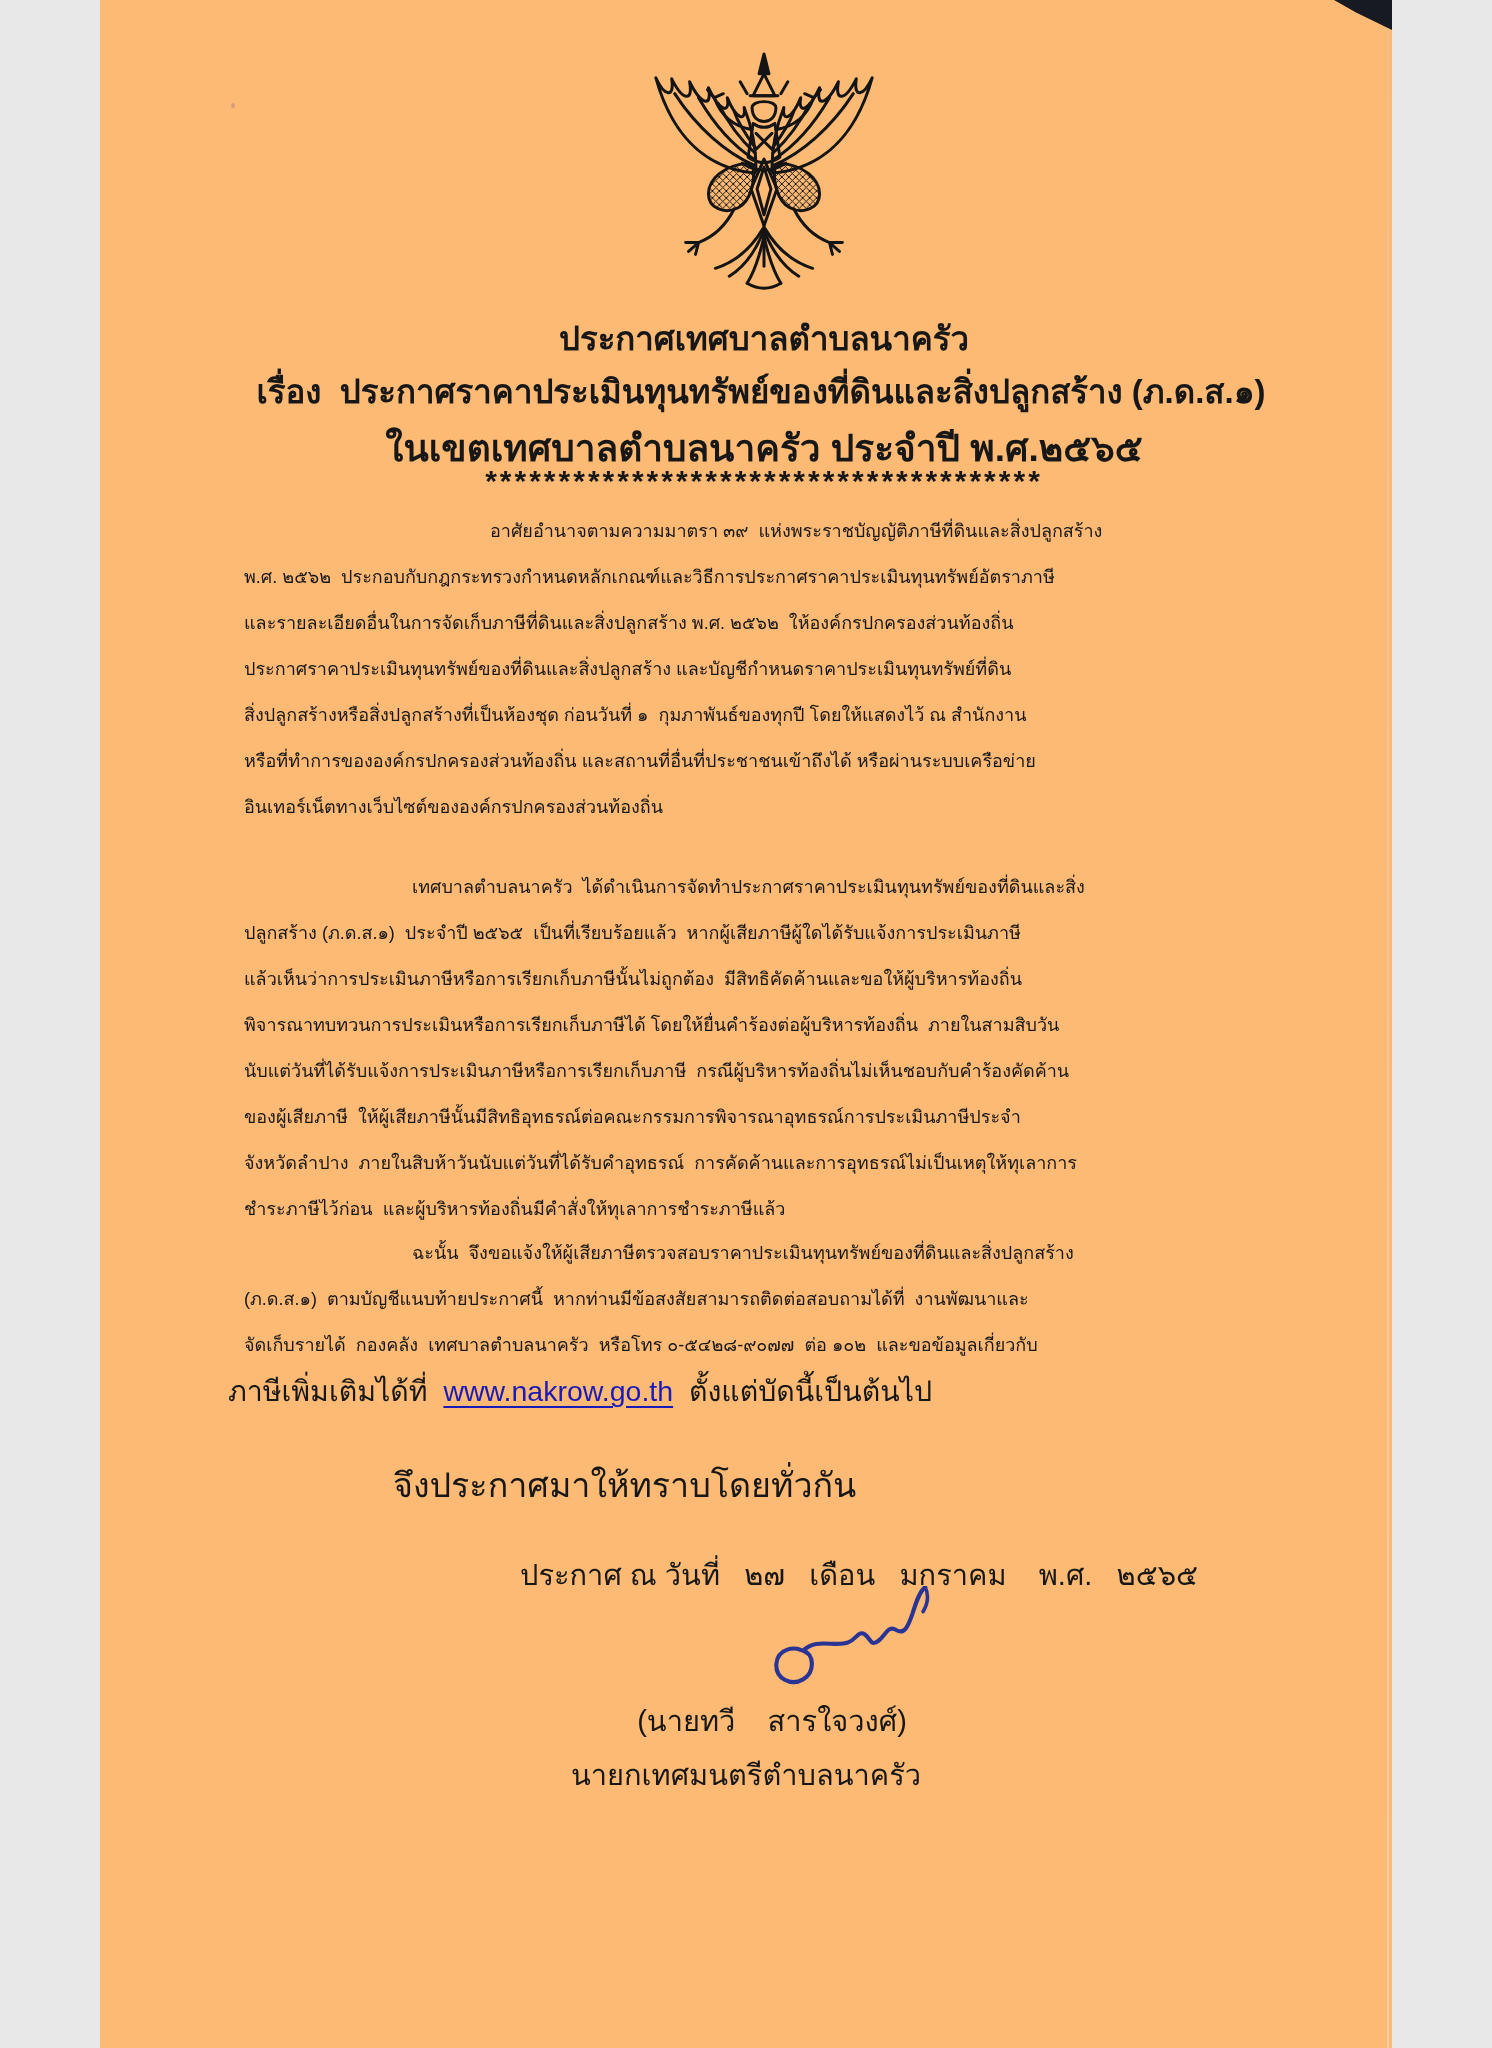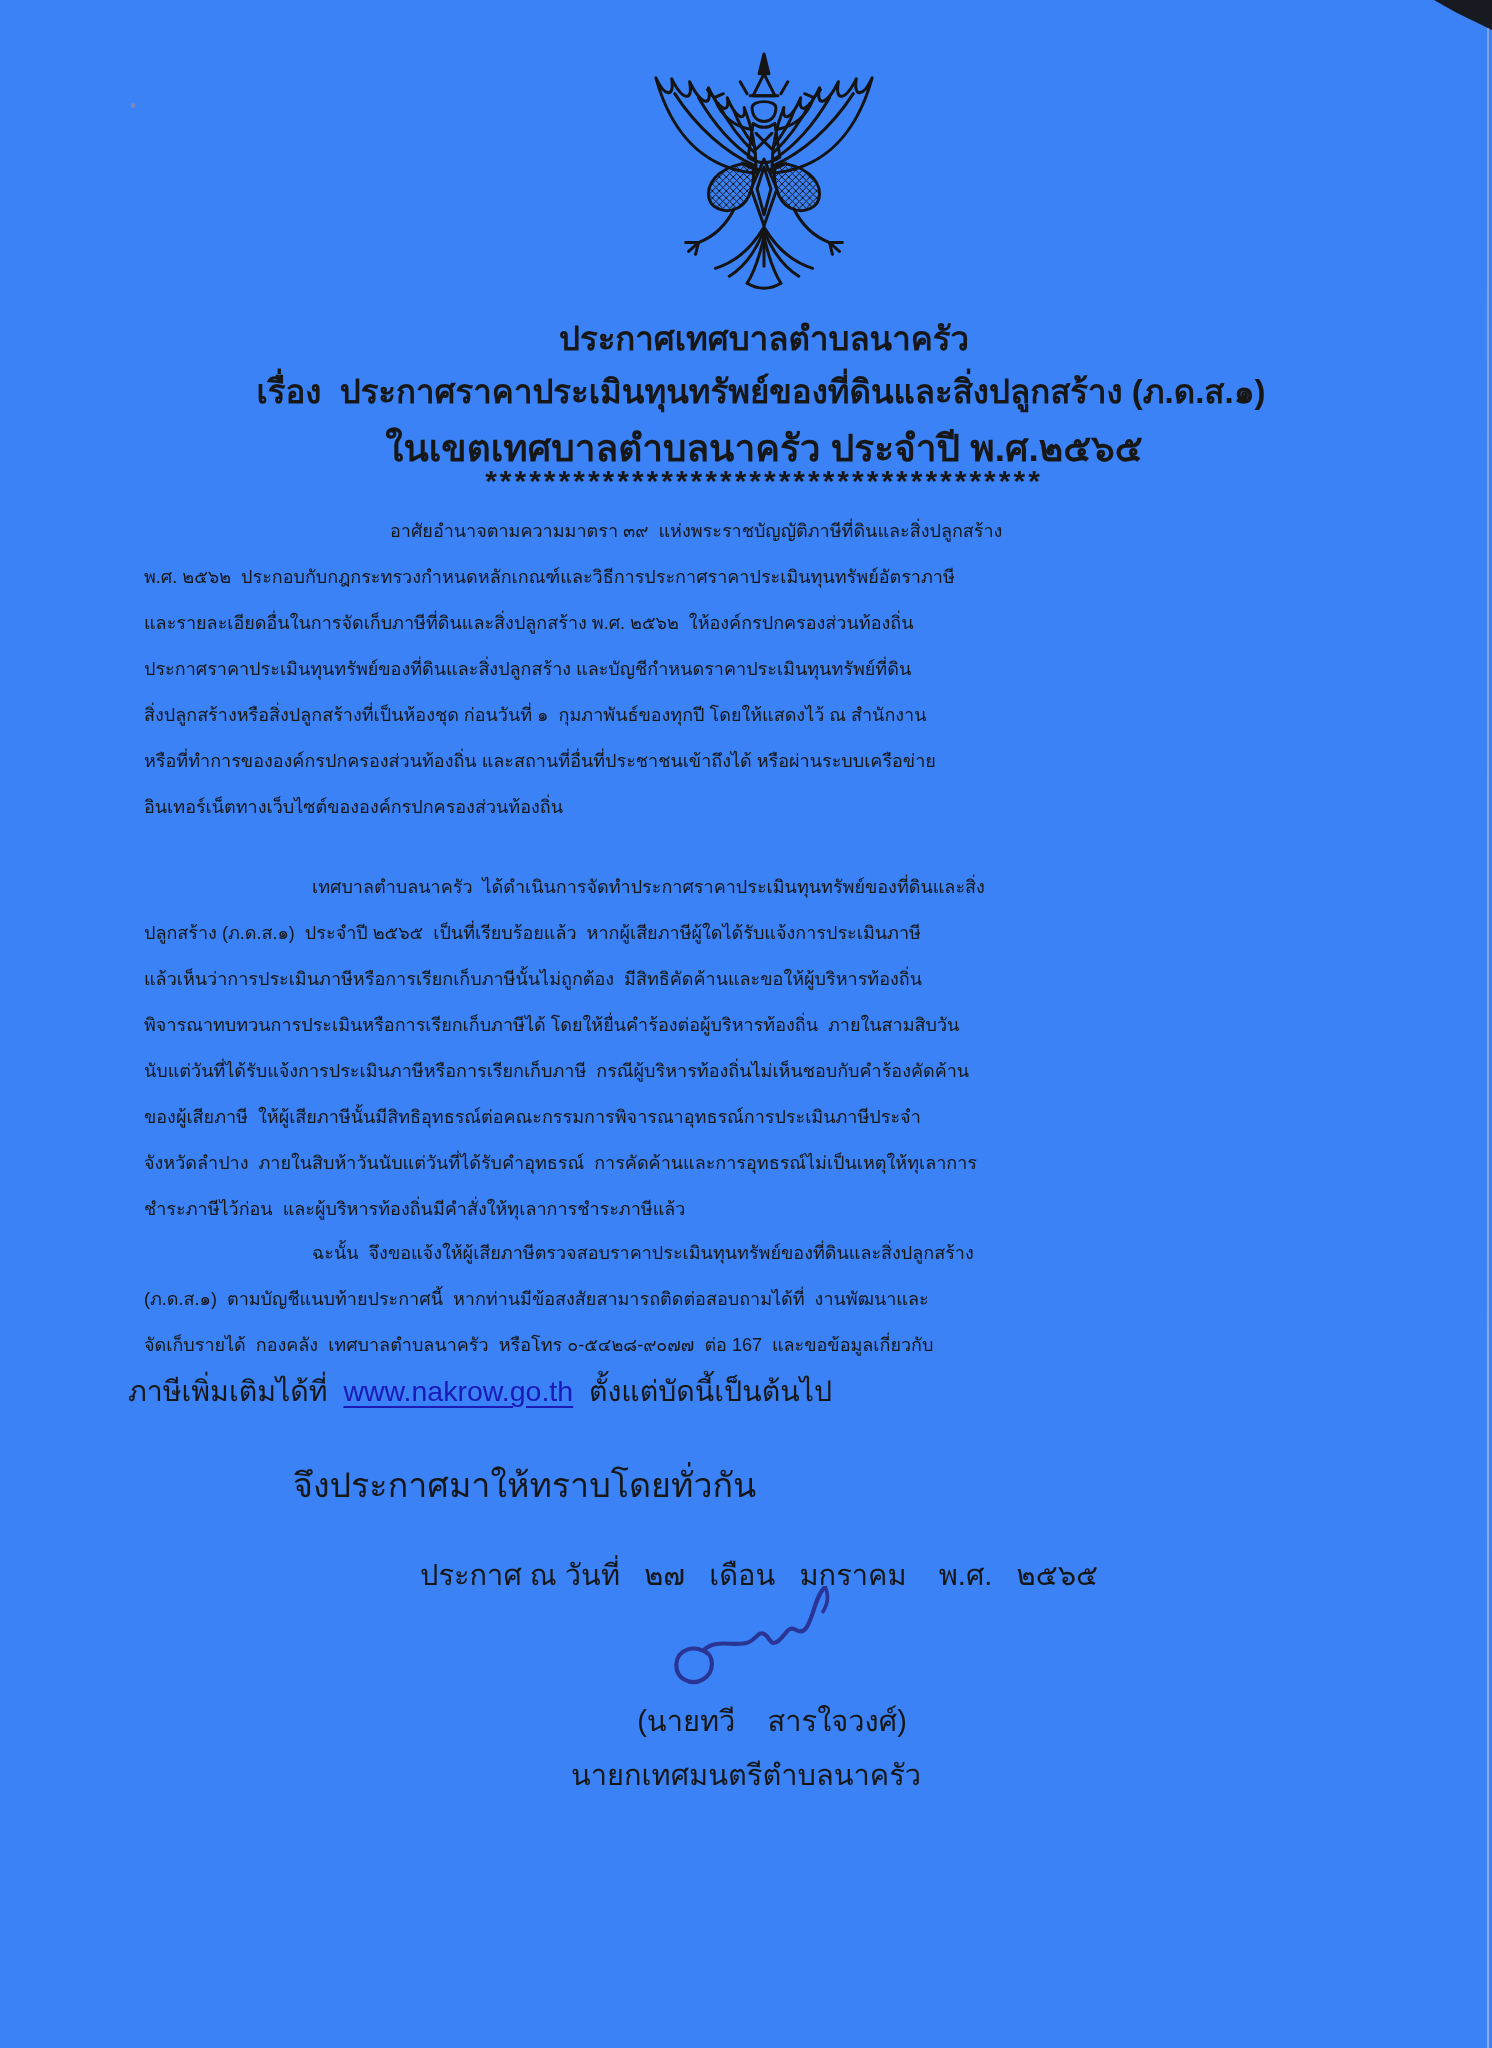--- a/index.html
+++ b/index.html
@@ -1,20 +1,20 @@
 <!DOCTYPE html>
 <html lang="th"><head>
 <meta charset="utf-8">
 <style>
   html,body{margin:0;padding:0;background:#e8e8e8;}
   .page{
     position:relative;
-    width:1492px;height:2048px;
+    width:1292px;height:2048px;
     margin:0 auto;
-    background:#3b82f6;
+    background:#fdba74;
     overflow:hidden;
     font-family:"Liberation Sans", sans-serif;
     color:#171717;
   }
   
   .corner-artifact{
     position:absolute;top:0;right:0;width:58px;height:30px;
     background:#171a20;
     clip-path:polygon(0 0,100% 0,100% 100%,38% 42%);
   }
@@ -130,21 +130,21 @@
       <div class="line">แล้วเห็นว่าการประเมินภาษีหรือการเรียกเก็บภาษีนั้นไม่ถูกต้อง  มีสิทธิคัดค้านและขอให้ผู้บริหารท้องถิ่น</div>
       <div class="line">พิจารณาทบทวนการประเมินหรือการเรียกเก็บภาษีได้ โดยให้ยื่นคำร้องต่อผู้บริหารท้องถิ่น  ภายในสามสิบวัน</div>
       <div class="line">นับแต่วันที่ได้รับแจ้งการประเมินภาษีหรือการเรียกเก็บภาษี  กรณีผู้บริหารท้องถิ่นไม่เห็นชอบกับคำร้องคัดค้าน</div>
       <div class="line">ของผู้เสียภาษี  ให้ผู้เสียภาษีนั้นมีสิทธิอุทธรณ์ต่อคณะกรรมการพิจารณาอุทธรณ์การประเมินภาษีประจำ</div>
       <div class="line">จังหวัดลำปาง  ภายในสิบห้าวันนับแต่วันที่ได้รับคำอุทธรณ์  การคัดค้านและการอุทธรณ์ไม่เป็นเหตุให้ทุเลาการ</div>
       <div class="line">ชำระภาษีไว้ก่อน  และผู้บริหารท้องถิ่นมีคำสั่งให้ทุเลาการชำระภาษีแล้ว</div>
     </div>
   <div class="para p3">
       <div class="line">ฉะนั้น  จึงขอแจ้งให้ผู้เสียภาษีตรวจสอบราคาประเมินทุนทรัพย์ของที่ดินและสิ่งปลูกสร้าง</div>
       <div class="line">(ภ.ด.ส.๑)  ตามบัญชีแนบท้ายประกาศนี้  หากท่านมีข้อสงสัยสามารถติดต่อสอบถามได้ที่  งานพัฒนาและ</div>
-      <div class="line">จัดเก็บรายได้  กองคลัง  เทศบาลตำบลนาครัว  หรือโทร ๐-๕๔๒๘-๙๐๗๗  ต่อ 167  และขอข้อมูลเกี่ยวกับ</div>
+      <div class="line">จัดเก็บรายได้  กองคลัง  เทศบาลตำบลนาครัว  หรือโทร ๐-๕๔๒๘-๙๐๗๗  ต่อ ๑๐๒  และขอข้อมูลเกี่ยวกับ</div>
     </div>
 
   <div class="p3-last"><span>ภาษีเพิ่มเติมได้ที่  </span><a class="weblink">www.nakrow.go.th</a><span>  ตั้งแต่บัดนี้เป็นต้นไป</span></div>
 
   <div class="closing">จึงประกาศมาให้ทราบโดยทั่วกัน</div>
   <div class="dateline">ประกาศ ณ วันที่   ๒๗   เดือน   มกราคม    พ.ศ.   ๒๕๖๕</div>
 
   <div class="sig">
     <svg viewBox="0 0 210 115" width="100%" height="100%">
       <path d="M54,66 C40,56 24,62 23,76 C22,90 37,98 49,91 C61,84 60,66 49,63 C62,50 80,60 93,55 C101,52 103,43 109,47 C115,51 115,60 123,53 C130,47 132,38 140,43 C148,48 152,38 156,26 C160,13 163,5 168,1" stroke="#2a3494" stroke-width="4" fill="none" stroke-linecap="round"></path>

